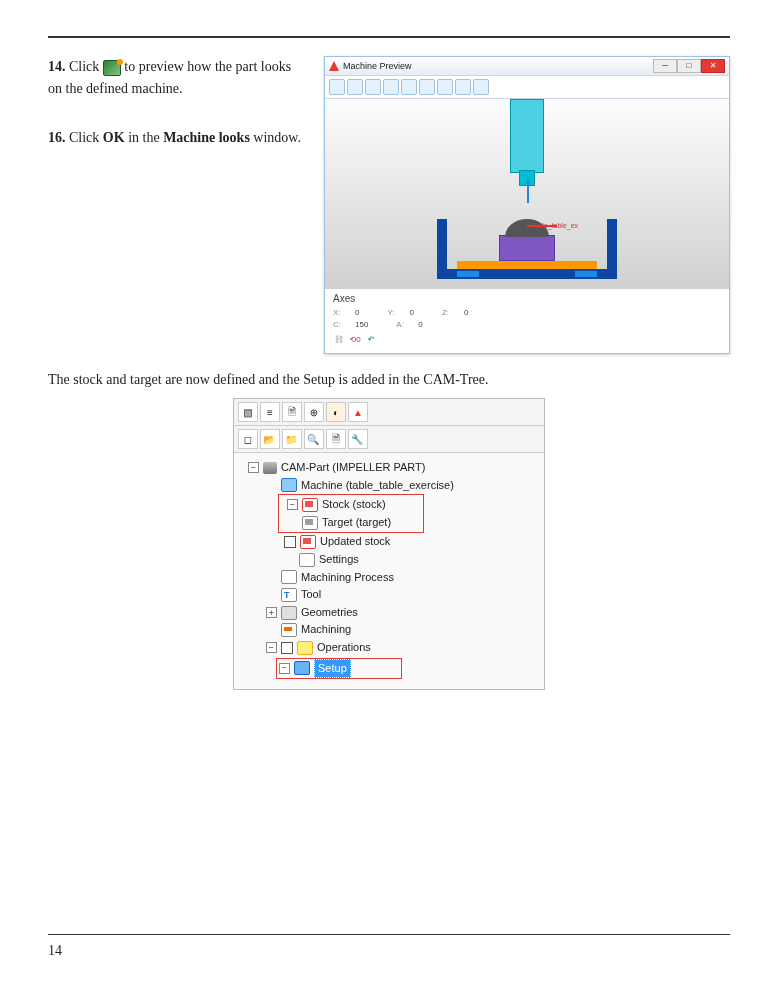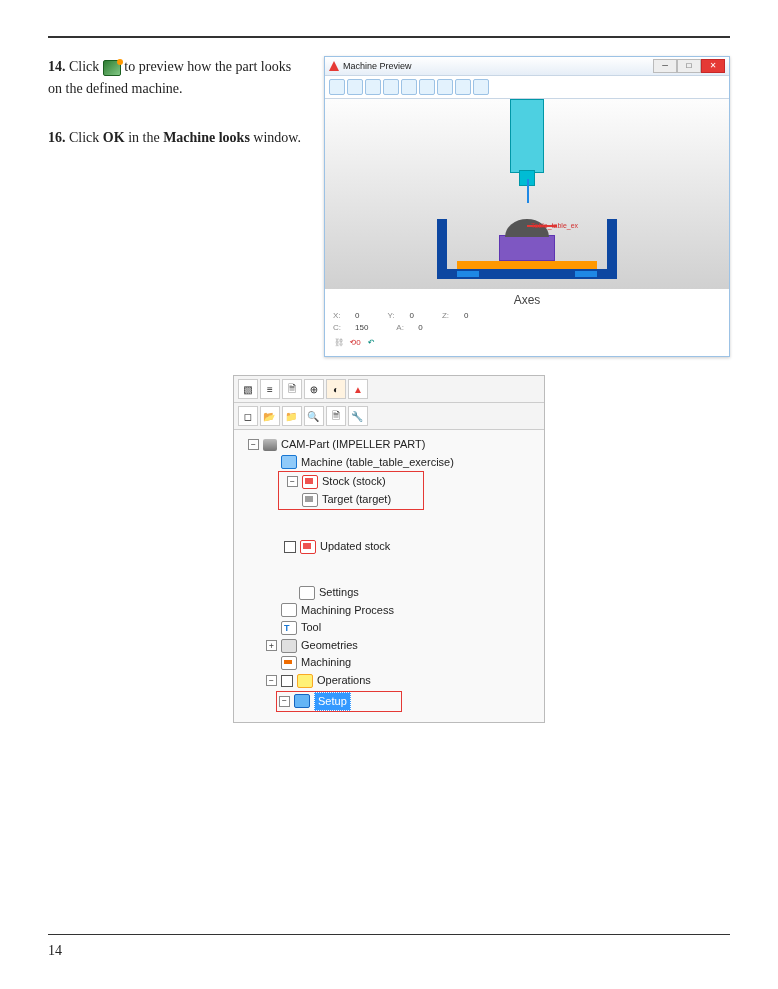--- a/index.html
+++ b/index.html
@@ -164,21 +164,21 @@
   .table-label{
     position:absolute;bottom:50px;left:52%;font-size:7px;color:#d32f2f;
   }
   .legs{position:absolute;bottom:2px;left:50%;transform:translateX(-50%);width:180px;height:6px;}
   .legs::before,.legs::after{content:'';position:absolute;bottom:0;width:22px;height:6px;background:#1e88e5;}
   .legs::before{left:20px;} .legs::after{right:20px;}
   .mp-axes{
     padding:4px 8px 8px 8px;
     font-size:8px;color:#444;
   }
-  .axes-title{font-size:12px;margin-bottom:4px;text-align:center;}
+  .axes-title{font-size:10px;margin-bottom:4px;}
   .axes-row{display:flex;gap:28px;margin-bottom:3px;}
   .axes-pair{display:flex;gap:10px;align-items:center;}
   .axes-label{color:#888;min-width:12px;}
   .axes-icons{display:flex;gap:4px;margin-top:4px;}
   .ax-icon{width:12px;height:12px;border-radius:2px;display:flex;align-items:center;justify-content:center;}
 
   
   .tree-panel{
     width:310px;
     margin:4px auto 0 auto;
@@ -195,21 +195,21 @@
     width:18px;height:18px;border:1px solid #ccc;background:#fff;
     display:flex;align-items:center;justify-content:center;font-size:10px;
   }
   .tree{
     padding:6px 4px 10px 6px;
     line-height:1.6;
   }
   .node{display:flex;align-items:center;gap:4px;white-space:nowrap;}
   .lvl1{padding-left:8px;}
   .lvl2{padding-left:26px;}
-  .lvl3{padding-left:44px;margin-top:28px;}
+  .lvl3{padding-left:44px;}
   .exp{
     width:9px;height:9px;border:1px solid #888;background:#fff;
     display:inline-flex;align-items:center;justify-content:center;
     font-size:8px;line-height:1;font-family:monospace;color:#444;
   }
   .noexp{width:11px;display:inline-block;}
   .nicon{
     width:14px;height:12px;display:inline-block;border-radius:2px;
   }
   .ic-part{background:linear-gradient(#bdbdbd,#757575);}
@@ -339,20 +339,21 @@
         </div>
         <div class="axes-icons">
           <span class="ax-icon" style="color:#888">⛓</span>
           <span class="ax-icon" style="color:#d32f2f">⟲0</span>
           <span class="ax-icon" style="color:#00897b">↶</span>
         </div>
       </div>
     </div>
   </div>
 
+  <div class="summary-text">The stock and target are now defined and the Setup is added in the CAM-Tree.</div>
 
   <div class="tree-panel">
     <div class="tree-toolbar1">
       <div class="tt-icon">▧</div>
       <div class="tt-icon">≡</div>
       <div class="tt-icon">🗎</div>
       <div class="tt-icon">⊕</div>
       <div class="tt-icon" style="background:#fff3e0">◐</div>
       <div class="tt-icon" style="color:#e53935">▲</div>
     </div>

